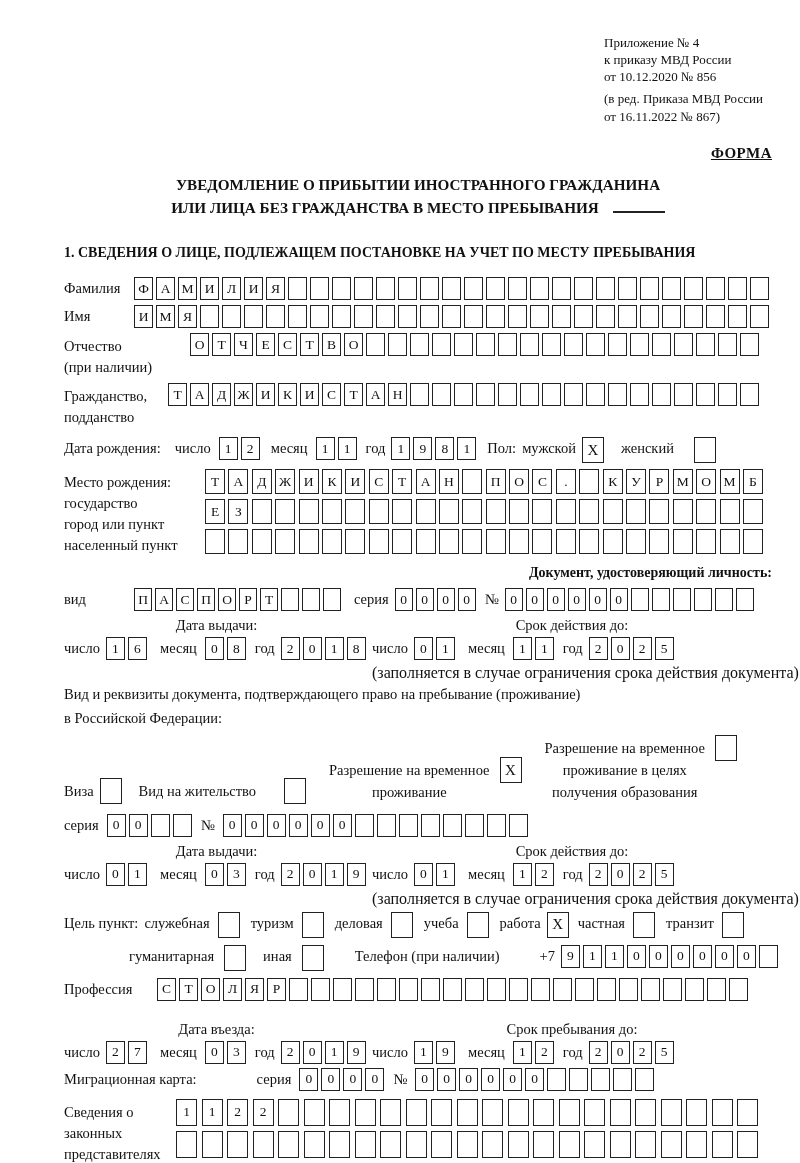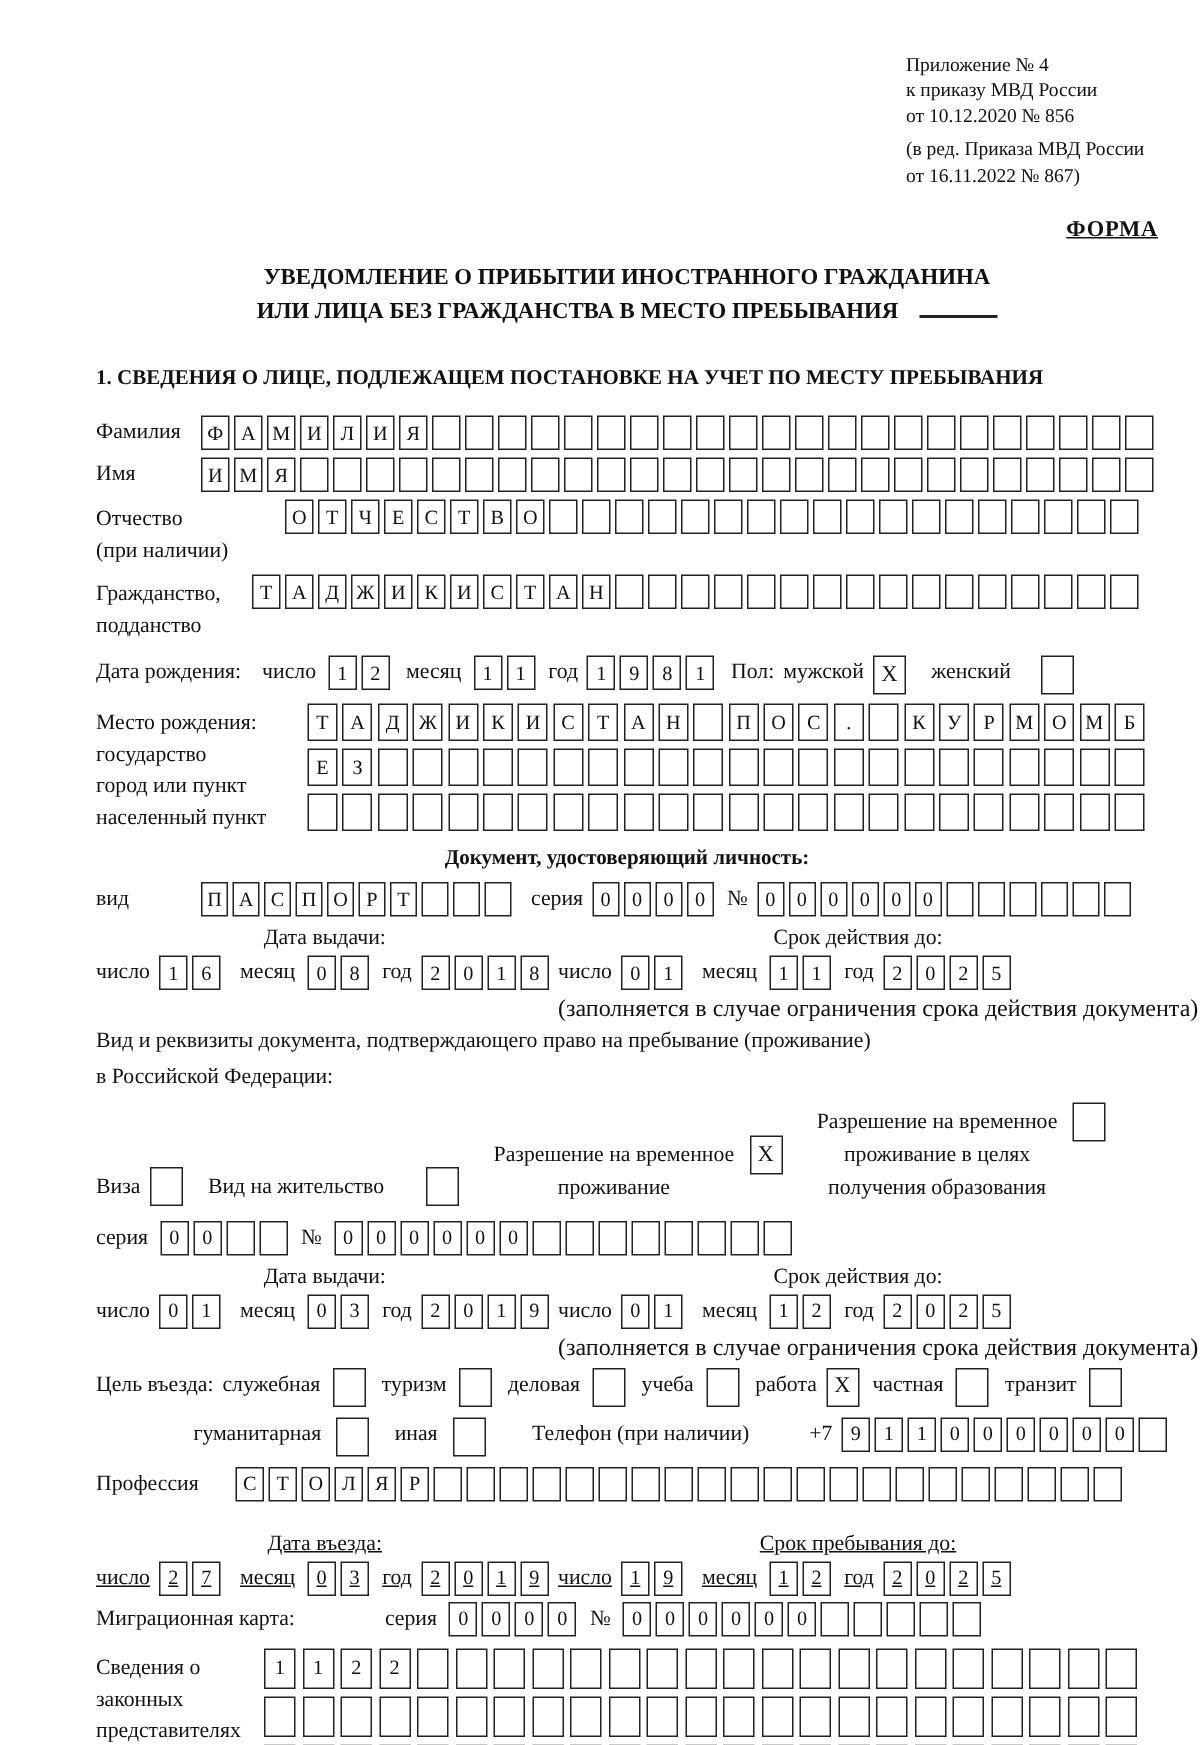--- a/index.html
+++ b/index.html
@@ -25,21 +25,21 @@
           background:#fff; }
   .cells-s .cell { width:18px; margin-right:3px; }
   .cells-m .cell { width:20px; height:25px; margin-right:3.4px; }
   .cells-lg .cell { width:21px; height:27px; margin-right:4.5px; }
   .checkbox { width:22px; height:26px; font-size:15px; }
 
   .w70 { width:70px; } .w126 { width:126px; } .w104 { width:104px; }
   .lblcol { flex:none; line-height:1.45; padding-top:3px; }
   .stack > .cells { display:flex; margin-bottom:5px; }
 
-  .dochead { text-align:center; font-weight:bold; font-size:14px; margin:6px 0 7px 0; }
+  .dochead { text-align:right; font-weight:bold; font-size:14px; margin:6px 0 7px 0; }
 
   .twocol { display:flex; margin-bottom:4px;justify-content:space-between; }
   .col-l { width:305px; flex:none; }
   .col-r { width:400px; flex:none; }
   .col-head { text-align:center; margin-bottom:3px; }
   .dateline { display:flex; align-items:flex-start; }
   .dateline .t { padding-top:3px; }
   .note { font-size:16px; margin-top:4px; white-space:nowrap; }
 
   .opts { display:flex; align-items:flex-end; margin:8px 0 10px 0; }
@@ -515,21 +515,21 @@
             <span class="cell">0</span>
             <span class="cell">2</span>
             <span class="cell">5</span>
           </span>
       </div>
       <div class="note">(заполняется в случае ограничения срока действия документа)</div>
     </div>
   </div>
 
   <div class="row" style="margin-top:4px;">
-    <span class="lbl t">Цель въезда:</span>
+    <span class="lbl t">Цель пункт:</span>
     <span class="lbl t ml6">служебная</span>
     <span class="cell checkbox ml8"></span>
     <span class="lbl t ml8">туризм</span>
     <span class="cell checkbox ml8"></span>
     <span class="lbl t ml8">деловая</span>
     <span class="cell checkbox ml8"></span>
     <span class="lbl t ml8">учеба</span>
     <span class="cell checkbox ml8"></span>
     <span class="lbl t ml8">работа</span>
     <span class="cell checkbox ml6">X</span>
@@ -586,21 +586,21 @@
         <span class="cell"></span>
         <span class="cell"></span>
         <span class="cell"></span>
         <span class="cell"></span>
         <span class="cell"></span>
         <span class="cell"></span>
         <span class="cell"></span>
       </span>
   </div>
 
-  <div class="twocol" style="margin-top:20px;text-decoration:underline;">
+  <div class="twocol" style="margin-top:20px;">
     <div class="col-l">
       <div class="col-head">Дата въезда:</div>
       <div class="dateline">
         <span class="t">число</span>
         <span class="cells ml6">
             <span class="cell">2</span>
             <span class="cell">7</span>
           </span>
         <span class="t ml10">месяц</span>
         <span class="cells ml8">

